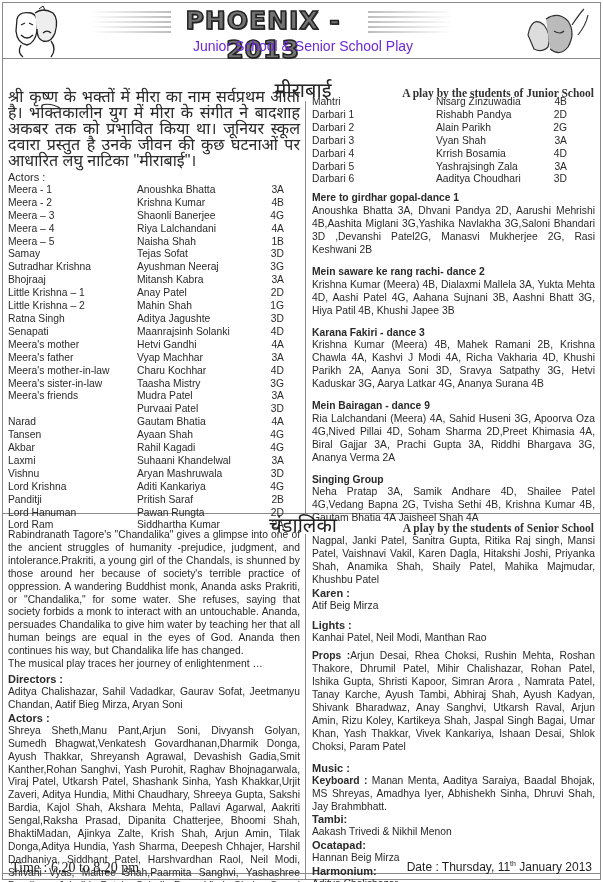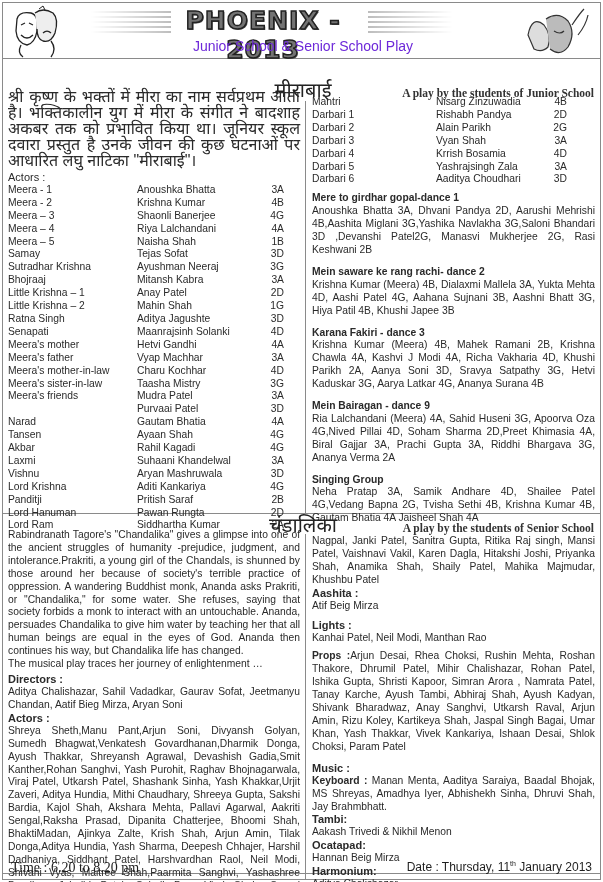--- a/index.html
+++ b/index.html
@@ -307,21 +307,21 @@
       <div>Rabindranath Tagore's "Chandalika" gives a glimpse into one of the ancient struggles of humanity -prejudice, judgment, and intolerance.Prakriti, a young girl of the Chandals, is shunned by those around her because of society's terrible practice of oppression. A wandering Buddhist monk, Ananda asks Prakriti, or "Chandalika," for some water. She refuses, saying that society forbids a monk to interact with an untouchable. Ananda, persuades Chandalika to give him water by teaching her that all human beings are equal in the eyes of God. Ananda then continues his way, but Chandalika life has changed.</div>
       <div style="margin-bottom:2px;">The musical play traces her journey of enlightenment …</div>
       <div class="hd">Directors :</div>
       <div>Aditya Chalishazar, Sahil Vadadkar, Gaurav Sofat, Jeetmanyu Chandan, Aatif Bieg Mirza, Aryan Soni</div>
       <div class="hd">Actors :</div>
       <div>Shreya Sheth,Manu Pant,Arjun Soni, Divyansh Golyan, Sumedh Bhagwat,Venkatesh Govardhanan,Dharmik Donga, Ayush Thakkar, Shreyansh Agrawal, Devashish Gadia,Smit Kanther,Rohan Sanghvi, Yash Purohit, Raghav Bhojnagarwala, Viraj Patel, Utkarsh Patel, Shashank Sinha, Yash Khakkar,Urjit Zaveri, Aditya Hundia, Mithi Chaudhary, Shreeya Gupta, Sakshi Bardia, Kajol Shah, Akshara Mehta, Pallavi Agarwal, Aakriti Sengal,Raksha Prasad, Dipanita Chatterjee, Bhoomi Shah, BhaktiMadan, Ajinkya Zalte, Krish Shah, Arjun Amin, Tilak Donga,Aditya Hundia, Yash Sharma, Deepesh Chhajer, Harshil Dadhaniya, Siddhant Patel, Harshvardhan Raol, Neil Modi, Shivani Vyas, Maitree Shah,Paarmita Sanghvi, Yashashree Devdhar, Jaladhi Patel, Saheli Das, Viraj Shah, Soneri Mehrawat, Aarzoo Wadhwaniya, Ankita</div>
     </div>
 
     <div class="col right">
       <div>Nagpal, Janki Patel, Sanitra Gupta, Ritika Raj singh, Mansi Patel, Vaishnavi Vakil, Karen Dagla, Hitakshi Joshi, Priyanka Shah, Anamika Shah, Shaily Patel, Mahika Majmudar, Khushbu Patel</div>
-      <div class="hd">Aashita :</div>
+      <div class="hd">Karen :</div>
       <div class="blk">Atif Beig Mirza</div>
       <div class="hd">Lights :</div>
       <div class="blk">Kanhai Patel,  Neil Modi,  Manthan Rao</div>
       <div class="blk"><b>Props :</b><span>Arjun Desai, Rhea Choksi, Rushin Mehta, Roshan Thakore, Dhrumil Patel, Mihir Chalishazar, Rohan Patel, Ishika Gupta, Shristi Kapoor, Simran Arora , Namrata Patel, Tanay Karche, Ayush Tambi, Abhiraj Shah, Ayush Kadyan, Shivank Bharadwaz, Anay Sanghvi, Utkarsh Raval, Arjun Amin, Rizu Koley, Kartikeya Shah, Jaspal Singh Bagai, Umar Khan, Yash Thakkar, Vivek Kankariya, Ishaan Desai, Shlok Choksi, Param Patel</span></div>
       <div class="hd" style="margin-top:8px;">Music :</div>
       <div><b>Keyboard :</b> <span>Manan Menta, Aaditya Saraiya, Baadal Bhojak, MS Shreyas, Amadhya Iyer, Abhishekh Sinha, Dhruvi Shah, Jay Brahmbhatt.</span></div>
       <div class="hd">Tambi:</div>
       <div>Aakash Trivedi &amp; Nikhil Menon</div>
       <div class="hd">Ocatapad:</div>
       <div>Hannan Beig Mirza</div>

